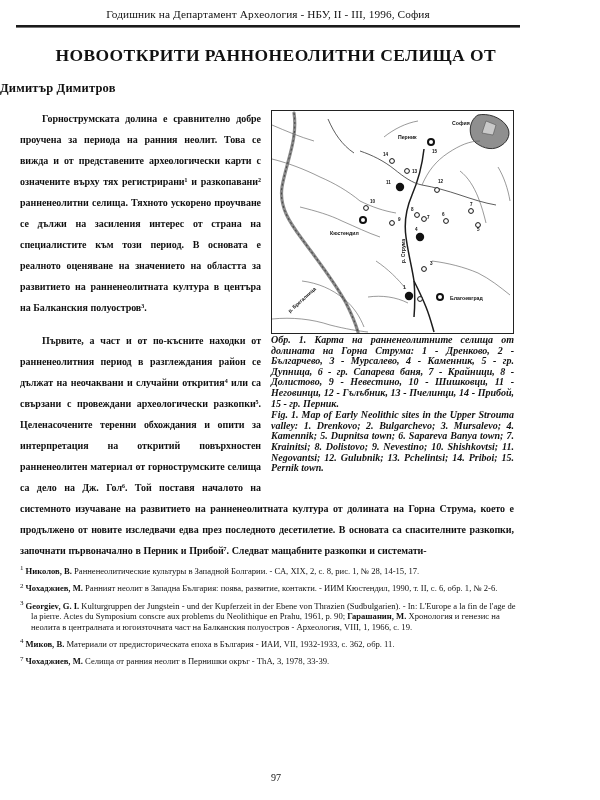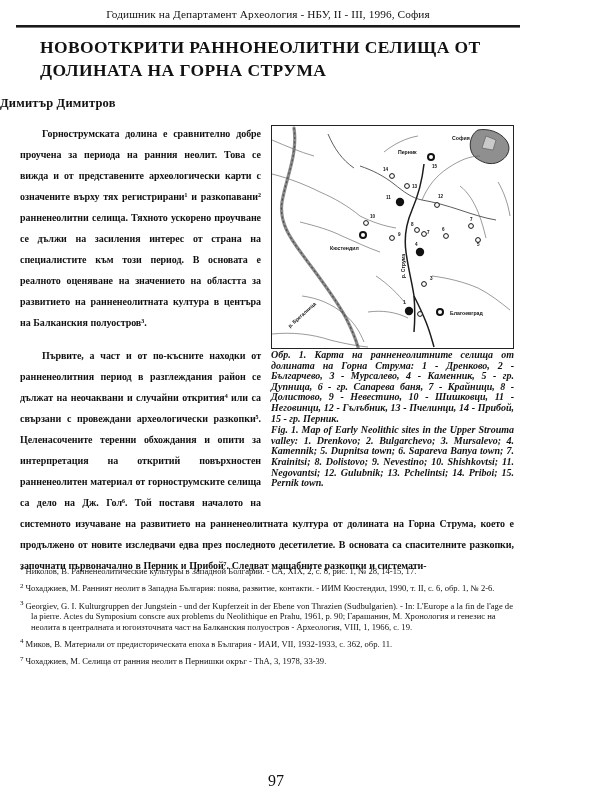--- a/index.html
+++ b/index.html
@@ -38,22 +38,22 @@
   }
   .rule {
     margin: 3px 16px 0 16px;
     height: 2px;
     background: #1a1a1a;
     border-bottom: 1px solid #777;
   }
 
   
   .titleblock {
-    margin: 8px 40px 0 40px;
-    text-align: left;
+    margin: 16px 40px 0 40px;
+    text-align: right;
   }
   .titleblock h1 {
     margin: 0;
     font-size: 17.5px;
     line-height: 23px;
     font-weight: bold;
     letter-spacing: 0.4px;
   }
   .author {
     margin-top: 14px;
@@ -120,28 +120,28 @@
     margin-bottom: 7px;
     padding-left: 11px;
     text-indent: -11px;
   }
   .fn .num {
     font-size: 7px;
     vertical-align: super;
     line-height: 0;
     padding-right: 2px;
   }
-  .fn b { font-weight: normal; text-align: center; }
+  .fn b { font-weight: bold; text-align: center; }
 
   .pagenum {
     position: absolute;
     left: 16px; right: 0;
     top: 772px;
     text-align: center;
-    font-size: 16px;
+    font-size: 10px;
   }
 
   
   .m-label { font-family: "Liberation Sans", sans-serif; font-size: 5.2px; font-weight: bold; fill:#111; }
   .m-num   { font-family: "Liberation Sans", sans-serif; font-size: 4.6px; font-weight: bold; fill:#111; }
   .m-river { fill:none; stroke:#333; stroke-width:0.8; }
   .m-river2{ fill:none; stroke:#555; stroke-width:0.6; }
   .m-ridge { fill:none; stroke:#8a8a8a; stroke-width:3.2; stroke-linecap:round; }
   .m-ridge2{ fill:none; stroke:#4a4a4a; stroke-width:1.1; stroke-dasharray:2 2.5; }
   .m-vert  { font-family:"Liberation Sans", sans-serif; font-size:5px; font-weight:bold; fill:#111; }
@@ -152,21 +152,20 @@
 <div class="page">
 
   <div class="runninghead">
     <div class="line">Годишник на Департамент Археология - НБУ, II - III, 1996, София</div>
   </div>
   <div class="rule"></div>
 
   <div class="titleblock">
     <h1>
       <span>НОВООТКРИТИ РАННОНЕОЛИТНИ СЕЛИЩА ОТ</span><br>
-      <span>ДОЛИНАТА НА ГОРНА СТРУМА</span>
     </h1>
   </div>
   <div class="author">Димитър Димитров</div>
 
   <div class="bodywrap">
 
     <div class="figure">
       <div class="mapbox">
         <svg width="241" height="222" viewBox="0 0 241 222" xmlns="http://www.w3.org/2000/svg">
           <rect x="0" y="0" width="241" height="222" fill="#ffffff"></rect>

